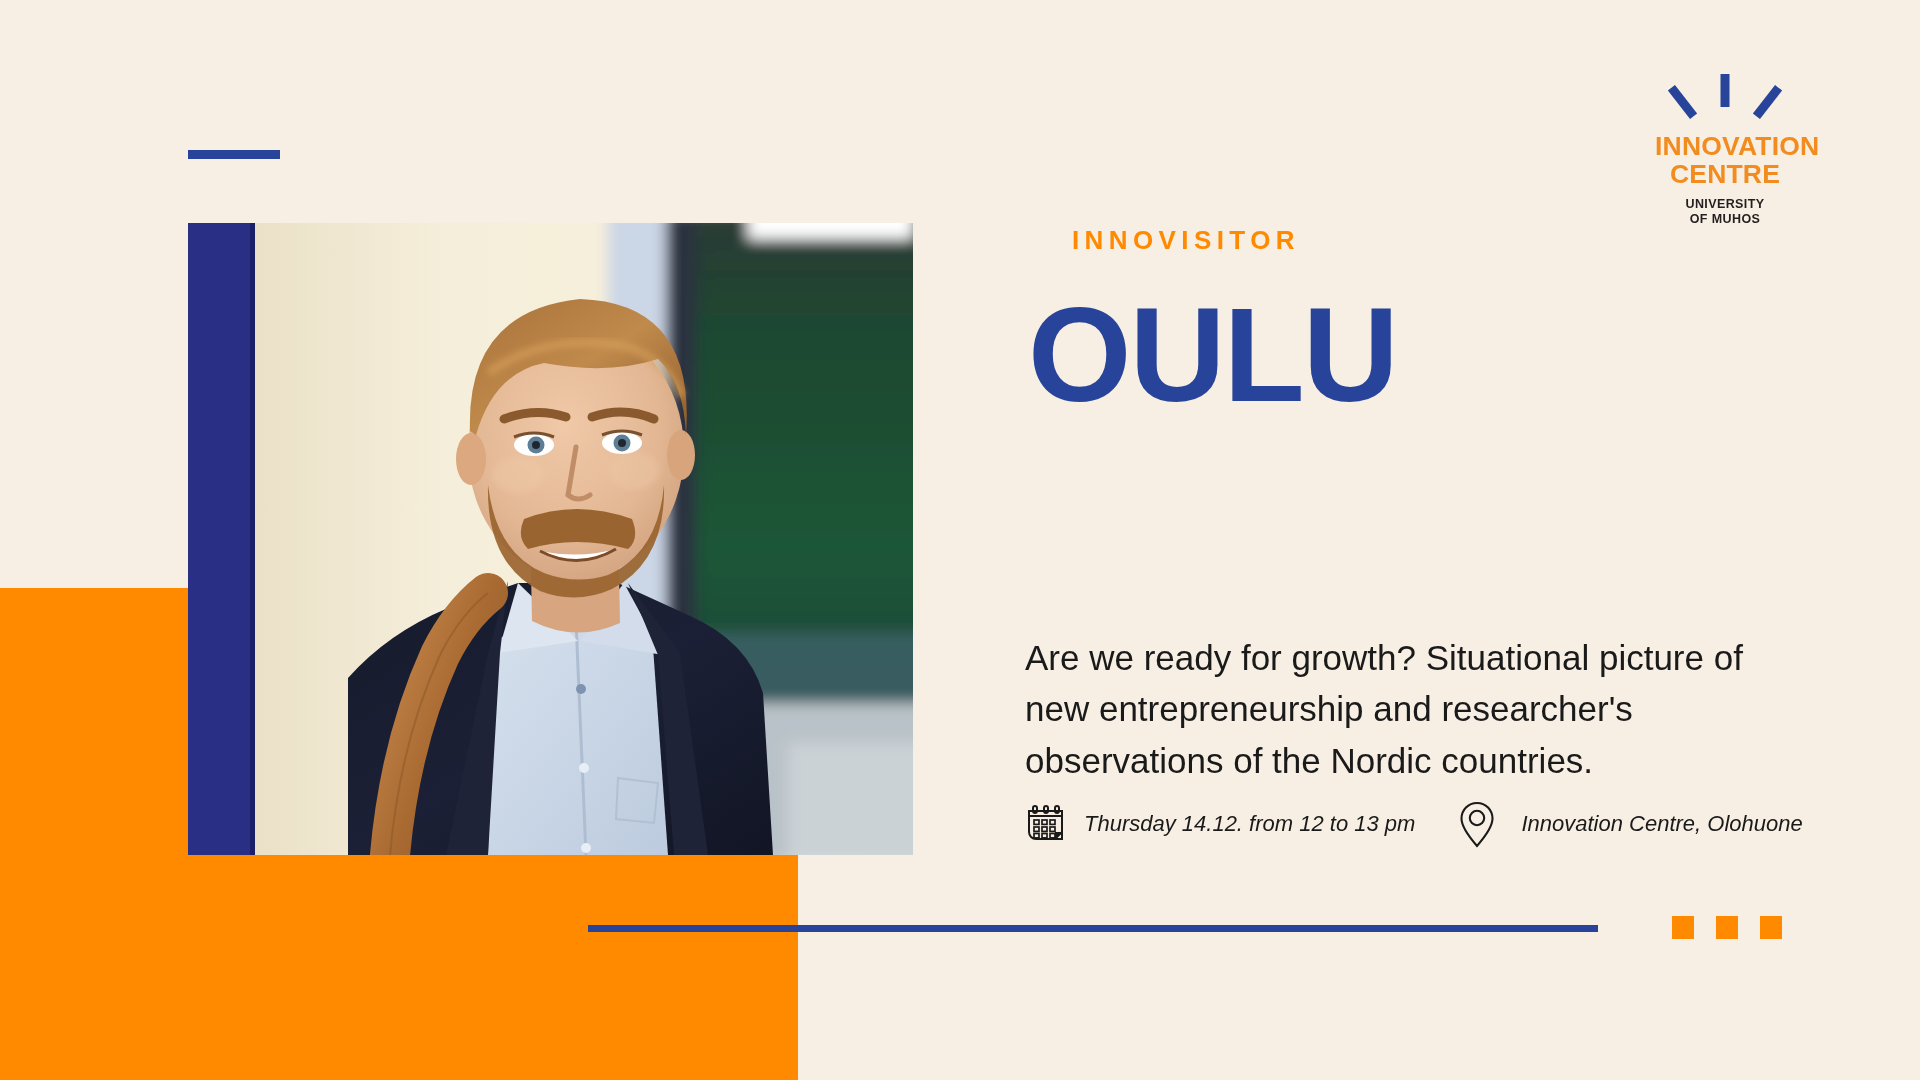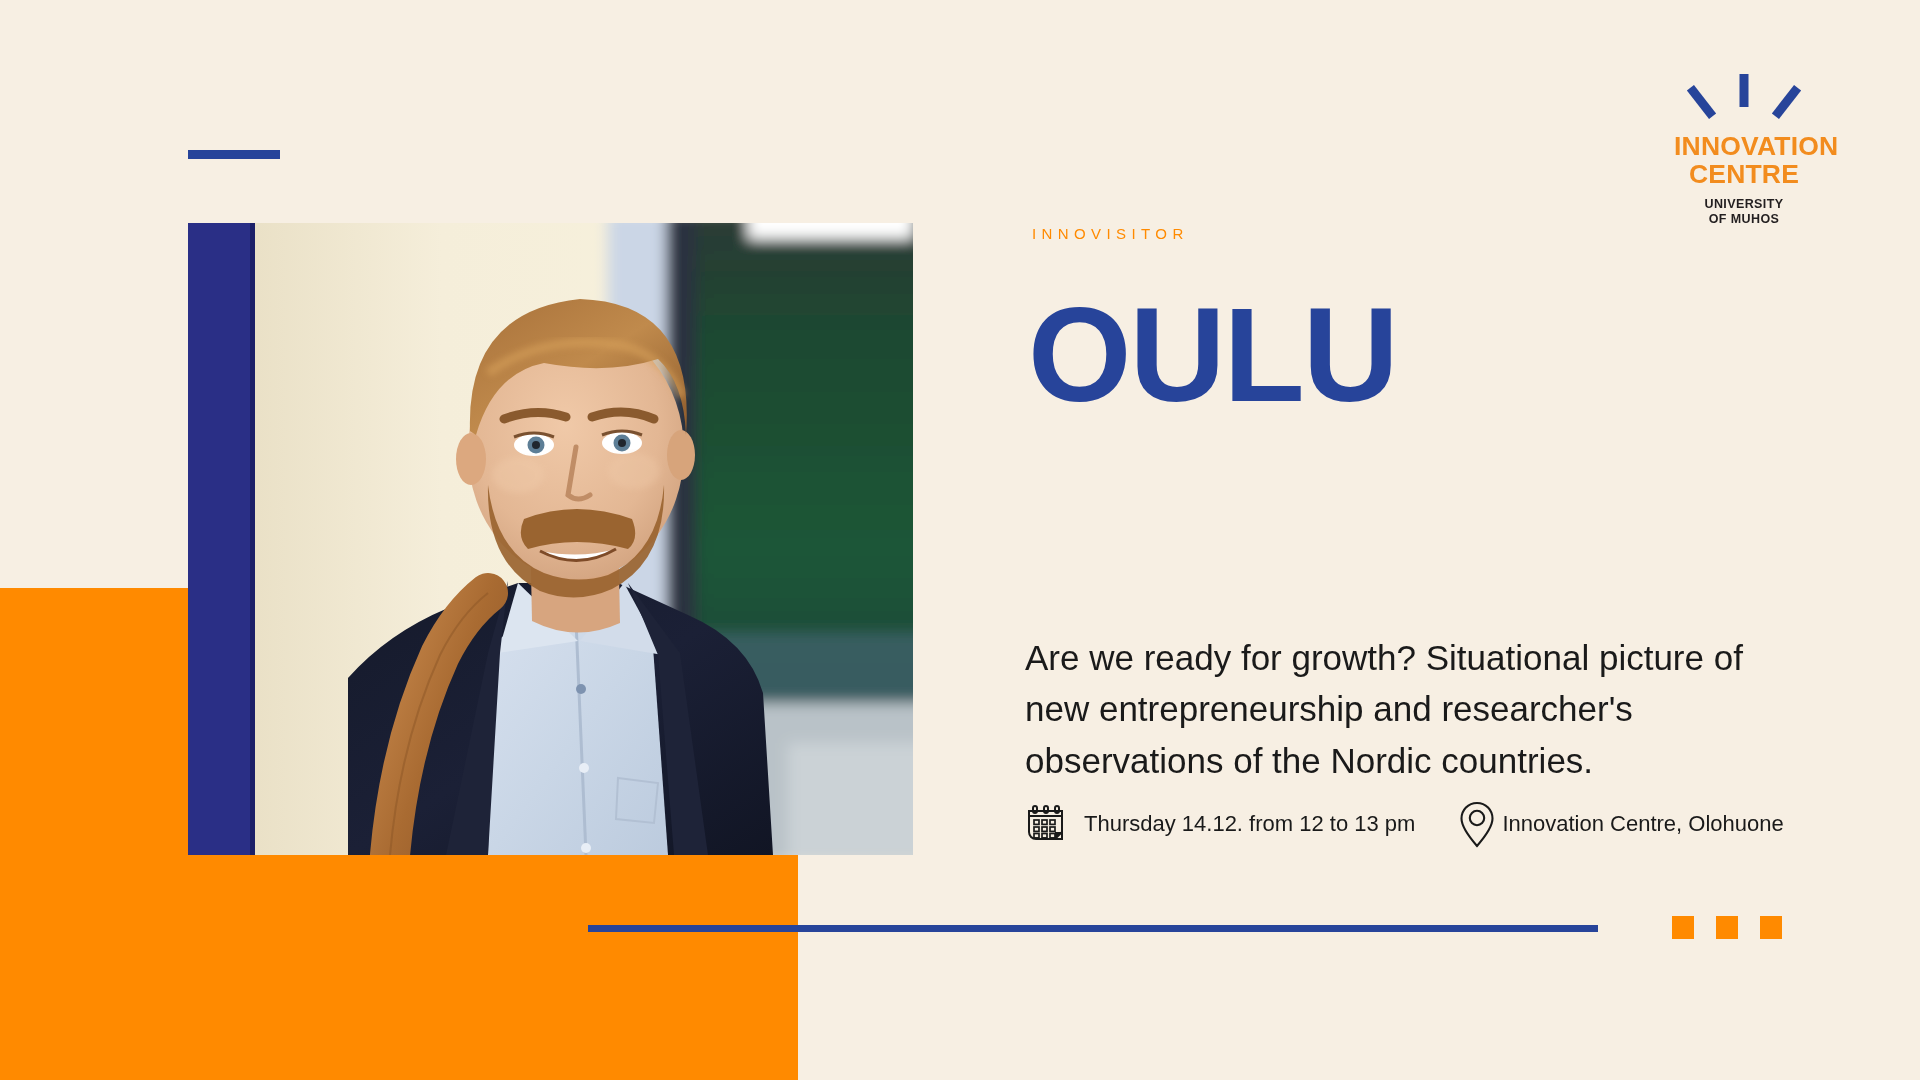--- a/index.html
+++ b/index.html
@@ -51,23 +51,23 @@
     left:188px; top:223px;
     width:725px; height:632px;
     overflow:hidden;
     background:#EFE6D2;
   }
   .photo svg { display:block; width:725px; height:632px; }
 
   
   .kicker {
     position:absolute;
-    left:1032px; top:225px;
-    font-size:15px;
-    font-weight:normal;
+    left:1072px; top:225px;
+    font-size:26px;
+    font-weight:bold;
     letter-spacing:5.4px;
     color:#FF8A00;
     white-space:nowrap;
   }
   .headline {
     position:absolute;
     left:1028px; top:292px;
     width:800px;
     font-size:133px;
     line-height:0.95;
@@ -84,45 +84,44 @@
     line-height:1.47;
     color:#1A1A1A;
   }
 
   
   .meta {
     position:absolute;
     left:1025px; top:800px;
     display:flex; align-items:center;
   }
-  .meta-item { display:flex; align-items:center; }
+  .meta-item { display:flex; align-items:center;font-style:italic; }
   .meta-item + .meta-item { margin-left:44px; }
   .meta-icon { display:flex; align-items:center; justify-content:center; }
   .meta-text {
     font-size:22px; color:#1A1A1A; white-space:nowrap;
   }
   .cal-icon + .meta-text { margin-left:15px; }
-  .pin-icon + .meta-text { margin-left:7px; }
+  .pin-icon + .meta-text { margin-left:26px; }
 
   
   .caption {
     position:absolute;
     left:188px; top:910px;
     width:420px;
     font-size:22.5px;
     line-height:1.44;
     color:#1A1A1A;
   }
 
   
   .logo {
     position:absolute;
     left:1655px; top:72px;
     width:140px;
-    margin-left:19px;
   }
   .logo-rays { display:block; width:140px; height:56px; }
   .logo-name {
     margin-top:5px;
     text-align:center;
     color:#F28C1E;
     font-weight:bold;
     font-size:26.5px;
     line-height:1.04;
     letter-spacing:0.2px;

